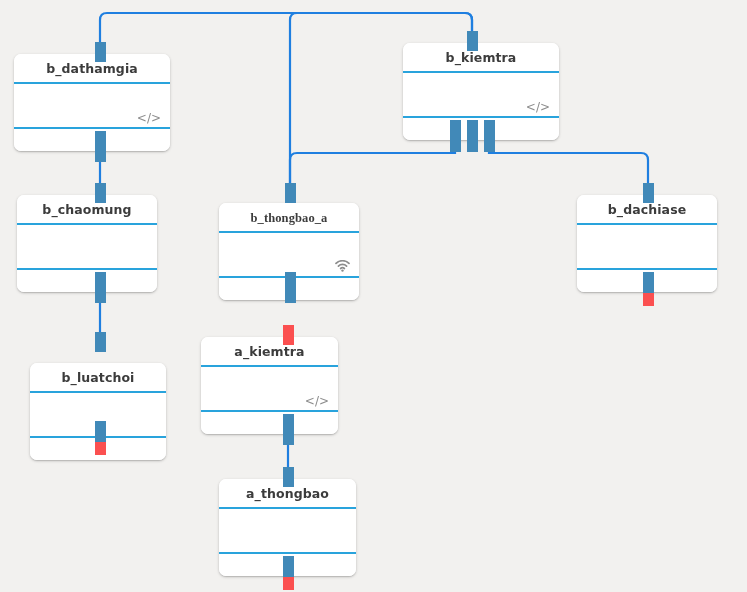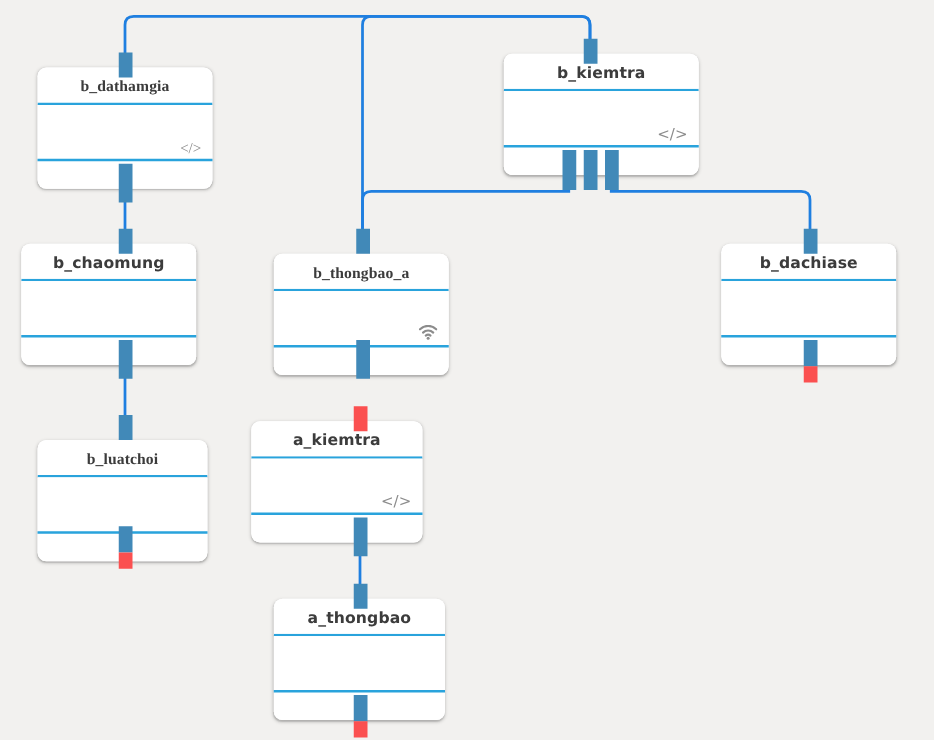--- a/index.html
+++ b/index.html
@@ -81,21 +81,21 @@
       <path d="M290,195 L290,20 Q290,13 297,13 L465,13 Q472,13 472,20 L472,43" stroke="#1f7fe0" stroke-width="2.2" fill="none" stroke-linecap="butt"></path>
       <path d="M455,141 L455,153 L297,153 Q290,153 290,160 L290,195" stroke="#1f7fe0" stroke-width="2.2" fill="none" stroke-linecap="butt"></path>
       <path d="M489,141 L489,153 L641,153 Q648,153 648,160 L648,195" stroke="#1f7fe0" stroke-width="2.2" fill="none" stroke-linecap="butt"></path>
       <path d="M100,152 L100,195" stroke="#1f7fe0" stroke-width="2.2" fill="none" stroke-linecap="butt"></path>
       <path d="M100,293 L100,344" stroke="#1f7fe0" stroke-width="2.2" fill="none" stroke-linecap="butt"></path>
       <path d="M290,293 L290,302" stroke="#1f7fe0" stroke-width="2.2" fill="none" stroke-linecap="butt"></path>
       <path d="M288,435 L288,479" stroke="#1f7fe0" stroke-width="2.2" fill="none" stroke-linecap="butt"></path>
     </svg>
 
   <div id="nodes">
-      <div class="node" style="left: 30px; top: 54px; width: 140px; font-family: Liberation Serif, serif;">
+      <div class="node" style="left: 14px; top: 54px; width: 156px;">
         <div class="title">b_dathamgia</div>
         <div class="body">
           <div class="glyph">&lt;/&gt;</div>
         </div>
         <div class="foot"></div>
       </div>
       <div class="node" style="left: 403px; top: 43px; width: 156px;">
         <div class="title">b_kiemtra</div>
         <div class="body">
           <div class="glyph">&lt;/&gt;</div>
@@ -119,21 +119,21 @@
             </svg>
           </div>
         </div>
         <div class="foot"></div>
       </div>
       <div class="node" style="left: 577px; top: 195px; width: 140px;">
         <div class="title">b_dachiase</div>
         <div class="body"></div>
         <div class="foot"></div>
       </div>
-      <div class="node" style="left: 30px; top: 352px; width: 136px; font-family: Liberation Serif, serif;">
+      <div class="node" style="left: 30px; top: 363px; width: 136px;">
         <div class="title">b_luatchoi</div>
         <div class="body"></div>
         <div class="foot"></div>
       </div>
       <div class="node" style="left: 201px; top: 337px; width: 137px;">
         <div class="title">a_kiemtra</div>
         <div class="body">
           <div class="glyph">&lt;/&gt;</div>
         </div>
         <div class="foot"></div>

